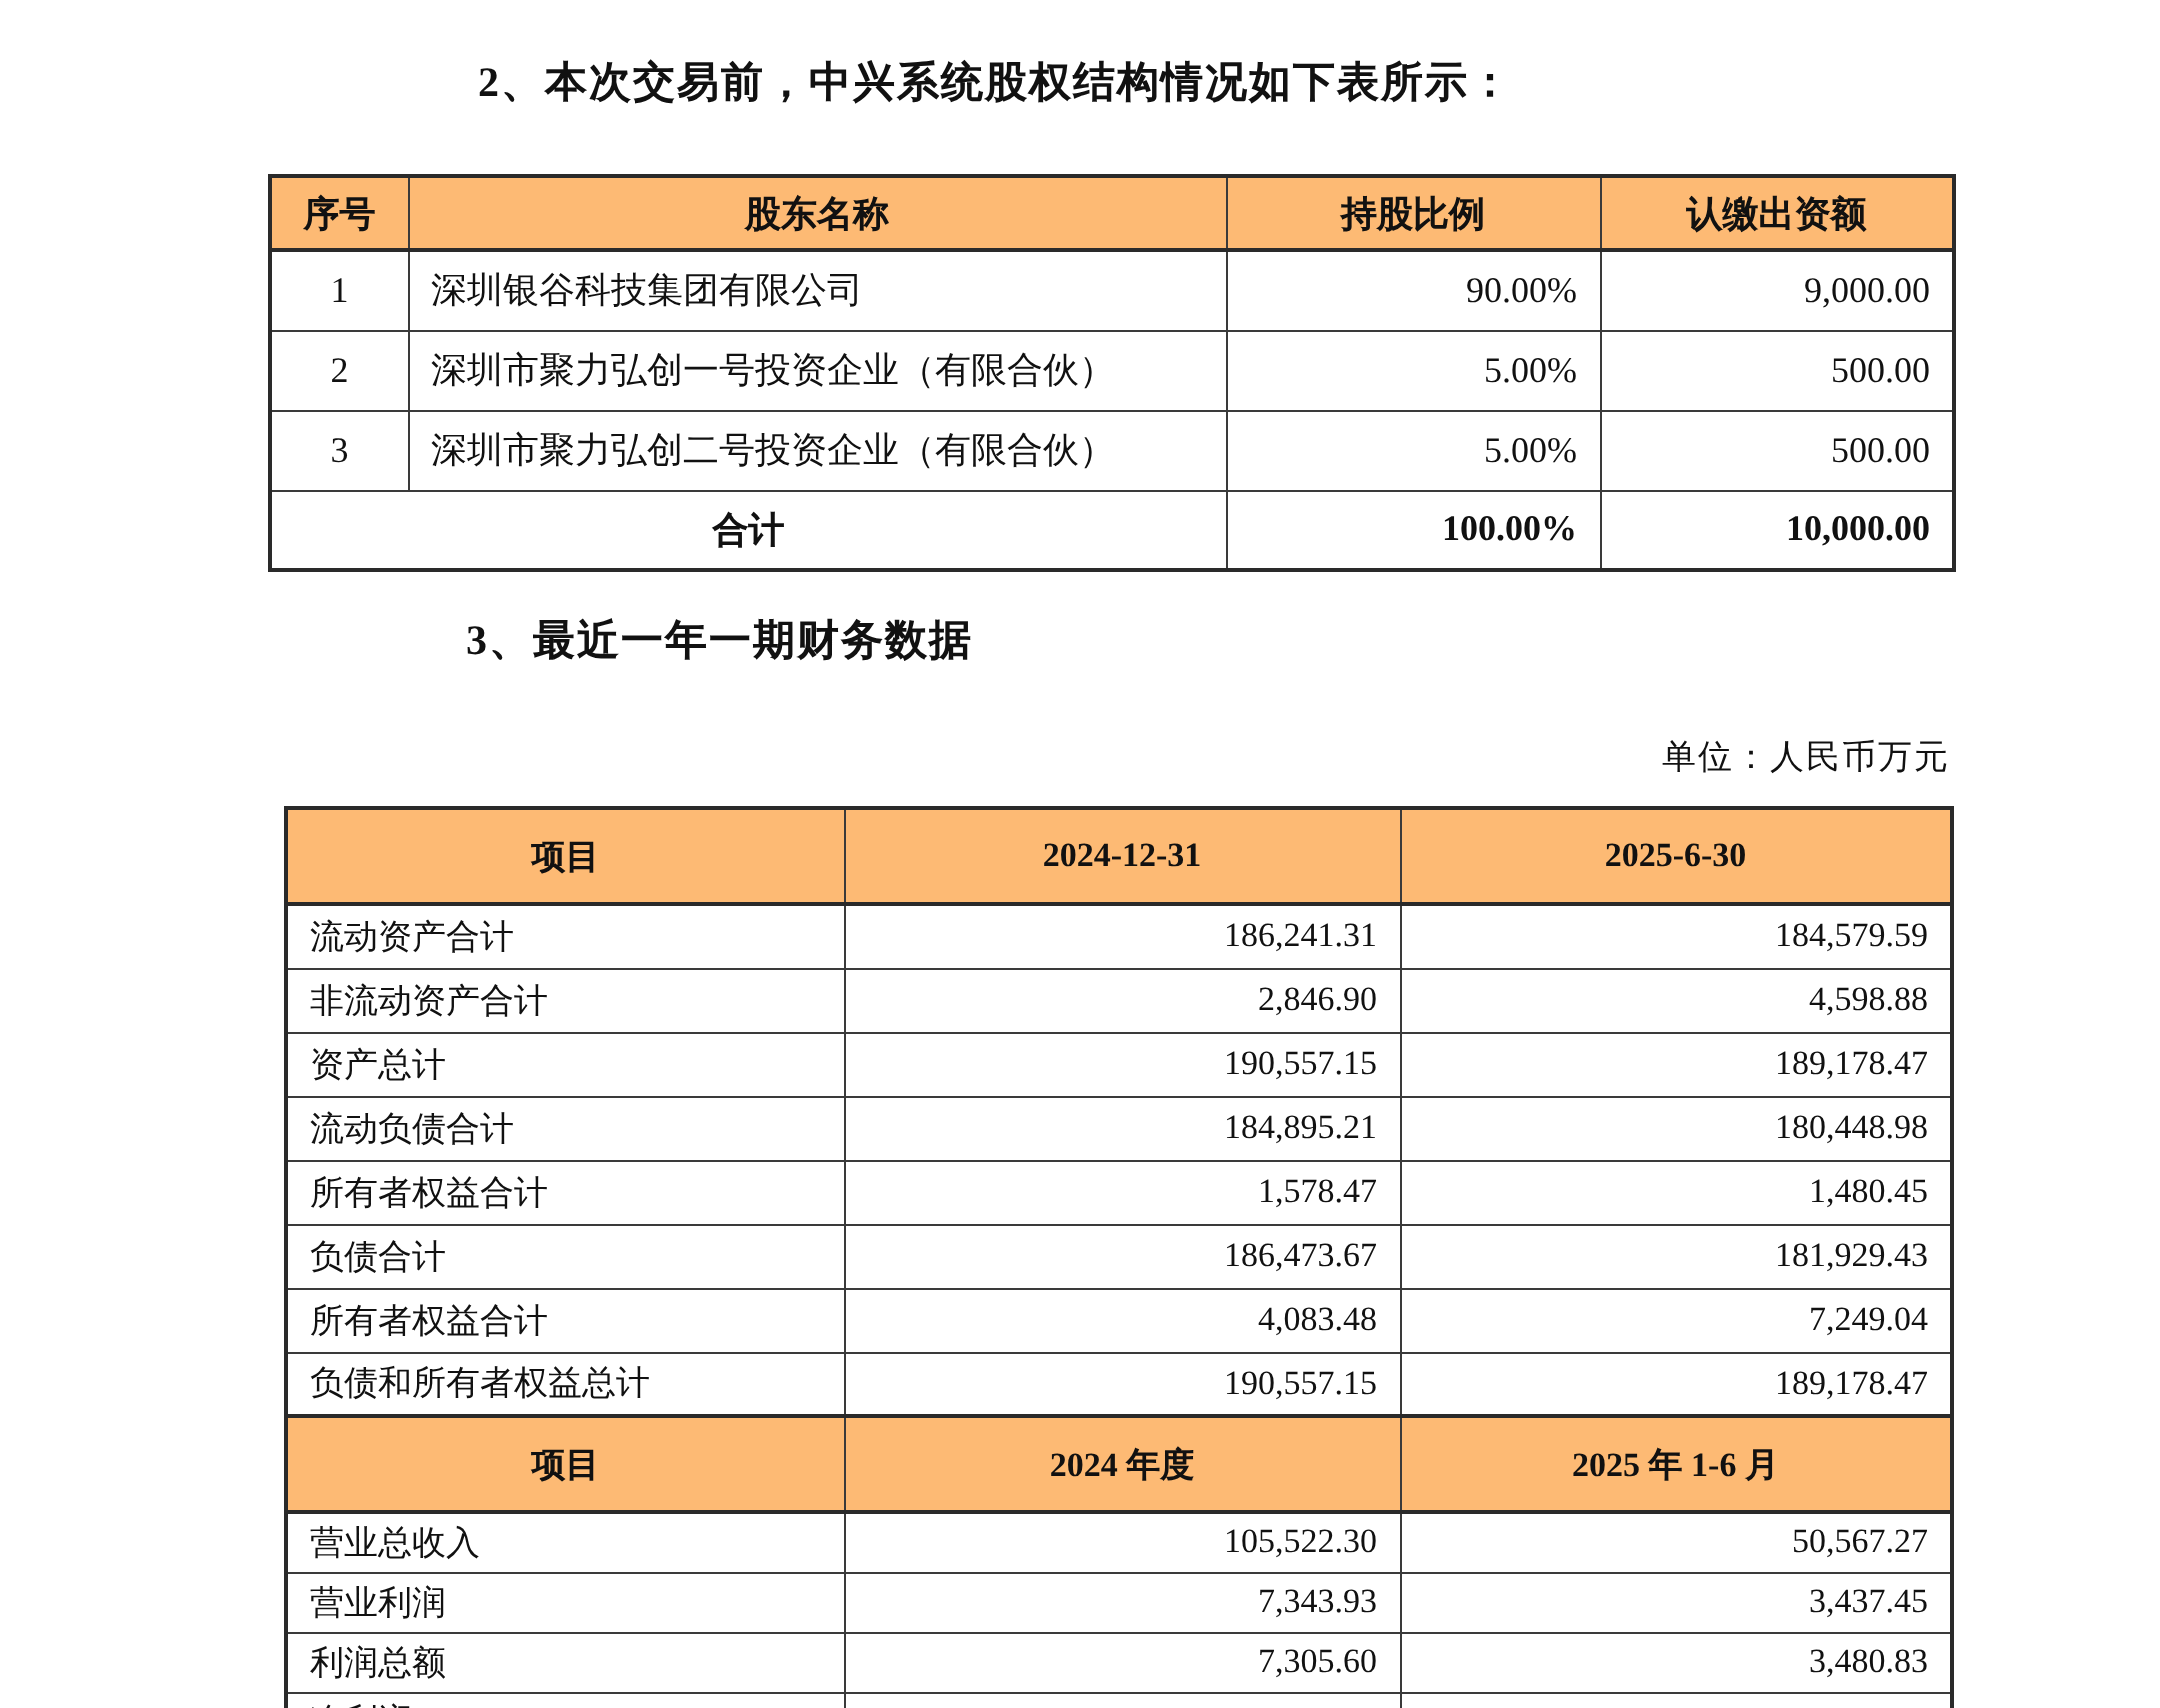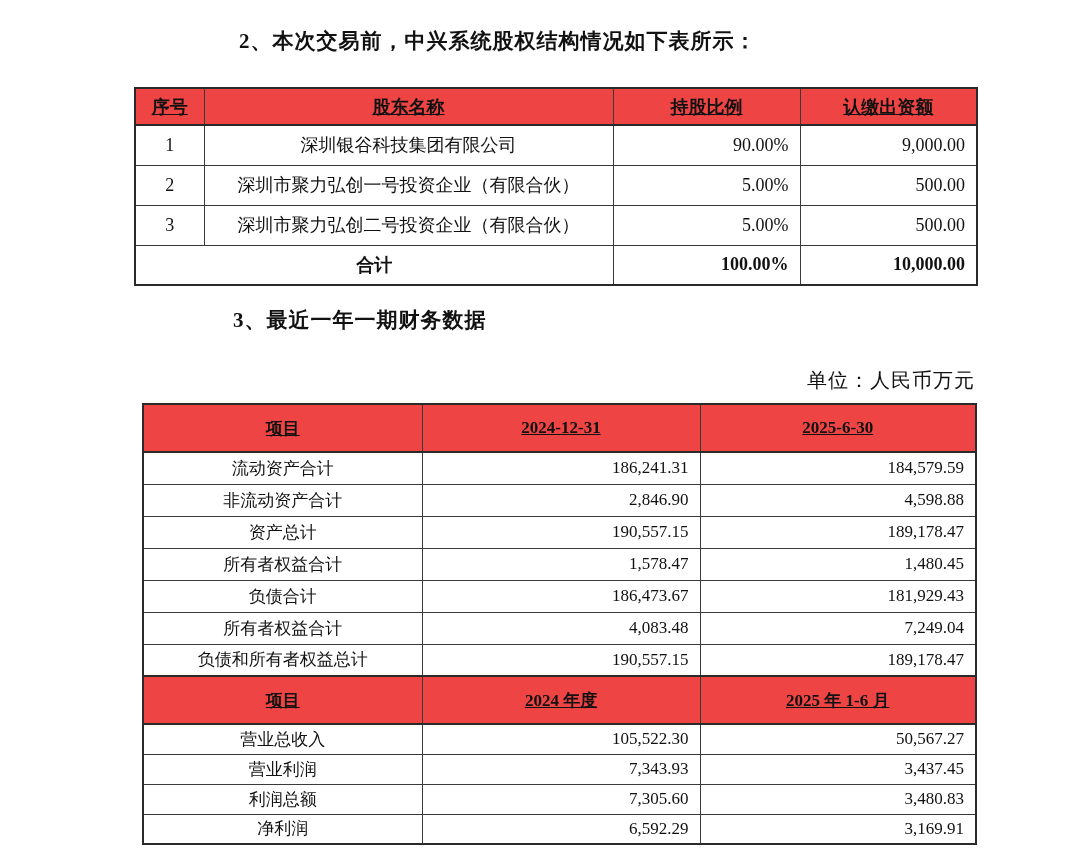--- a/index.html
+++ b/index.html
@@ -23,43 +23,42 @@
     letter-spacing: 1px;
     white-space: nowrap;
     margin-left: 32px;
   }
   #heading-equity { left: 207px; top: 27px; }
   #heading-financials { left: 201px; top: 306px; }
   .unit-note {
     position: absolute;
     top: 367px;
     right: 105px;
-    font-size: 20px;
+    font-size: 17px;
     letter-spacing: 1px;
   }
   table {
     position: absolute;
     border-collapse: collapse;
     table-layout: fixed;
     border: 2px solid #2a2a2a;
   }
   th, td {
     border: 1px solid #3a3a3a;
     padding: 0 11px;
     white-space: nowrap;
     overflow: hidden;
   }
   th {
-    background: #ef4444;
+    background: #fdba74;
     font-weight: bold;
     border-bottom: 2px solid #2a2a2a;
-    text-decoration: underline;
   }
   .c { text-align: center; }
-  .l { text-align: center; }
+  .l { text-align: left; }
   .r { text-align: right; }
   .bold { font-weight: bold; }
 
   
   #equity-table { left: 134px; top: 87px; width: 842px; font-size: 18px; }
   #equity-table th { height: 37px; }
   #equity-table td { height: 40px; }
 
   
   #financial-table { left: 142px; top: 403px; width: 833px; font-size: 17px; }
@@ -140,20 +139,25 @@
       <td class="l">非流动资产合计</td>
       <td class="r">2,846.90</td>
       <td class="r">4,598.88</td>
     </tr>
     <tr>
       <td class="l">资产总计</td>
       <td class="r">190,557.15</td>
       <td class="r">189,178.47</td>
     </tr>
     <tr>
+      <td class="l">流动负债合计</td>
+      <td class="r">184,895.21</td>
+      <td class="r">180,448.98</td>
+    </tr>
+    <tr>
       <td class="l">所有者权益合计</td>
       <td class="r">1,578.47</td>
       <td class="r">1,480.45</td>
     </tr>
     <tr>
       <td class="l">负债合计</td>
       <td class="r">186,473.67</td>
       <td class="r">181,929.43</td>
     </tr>
     <tr>

